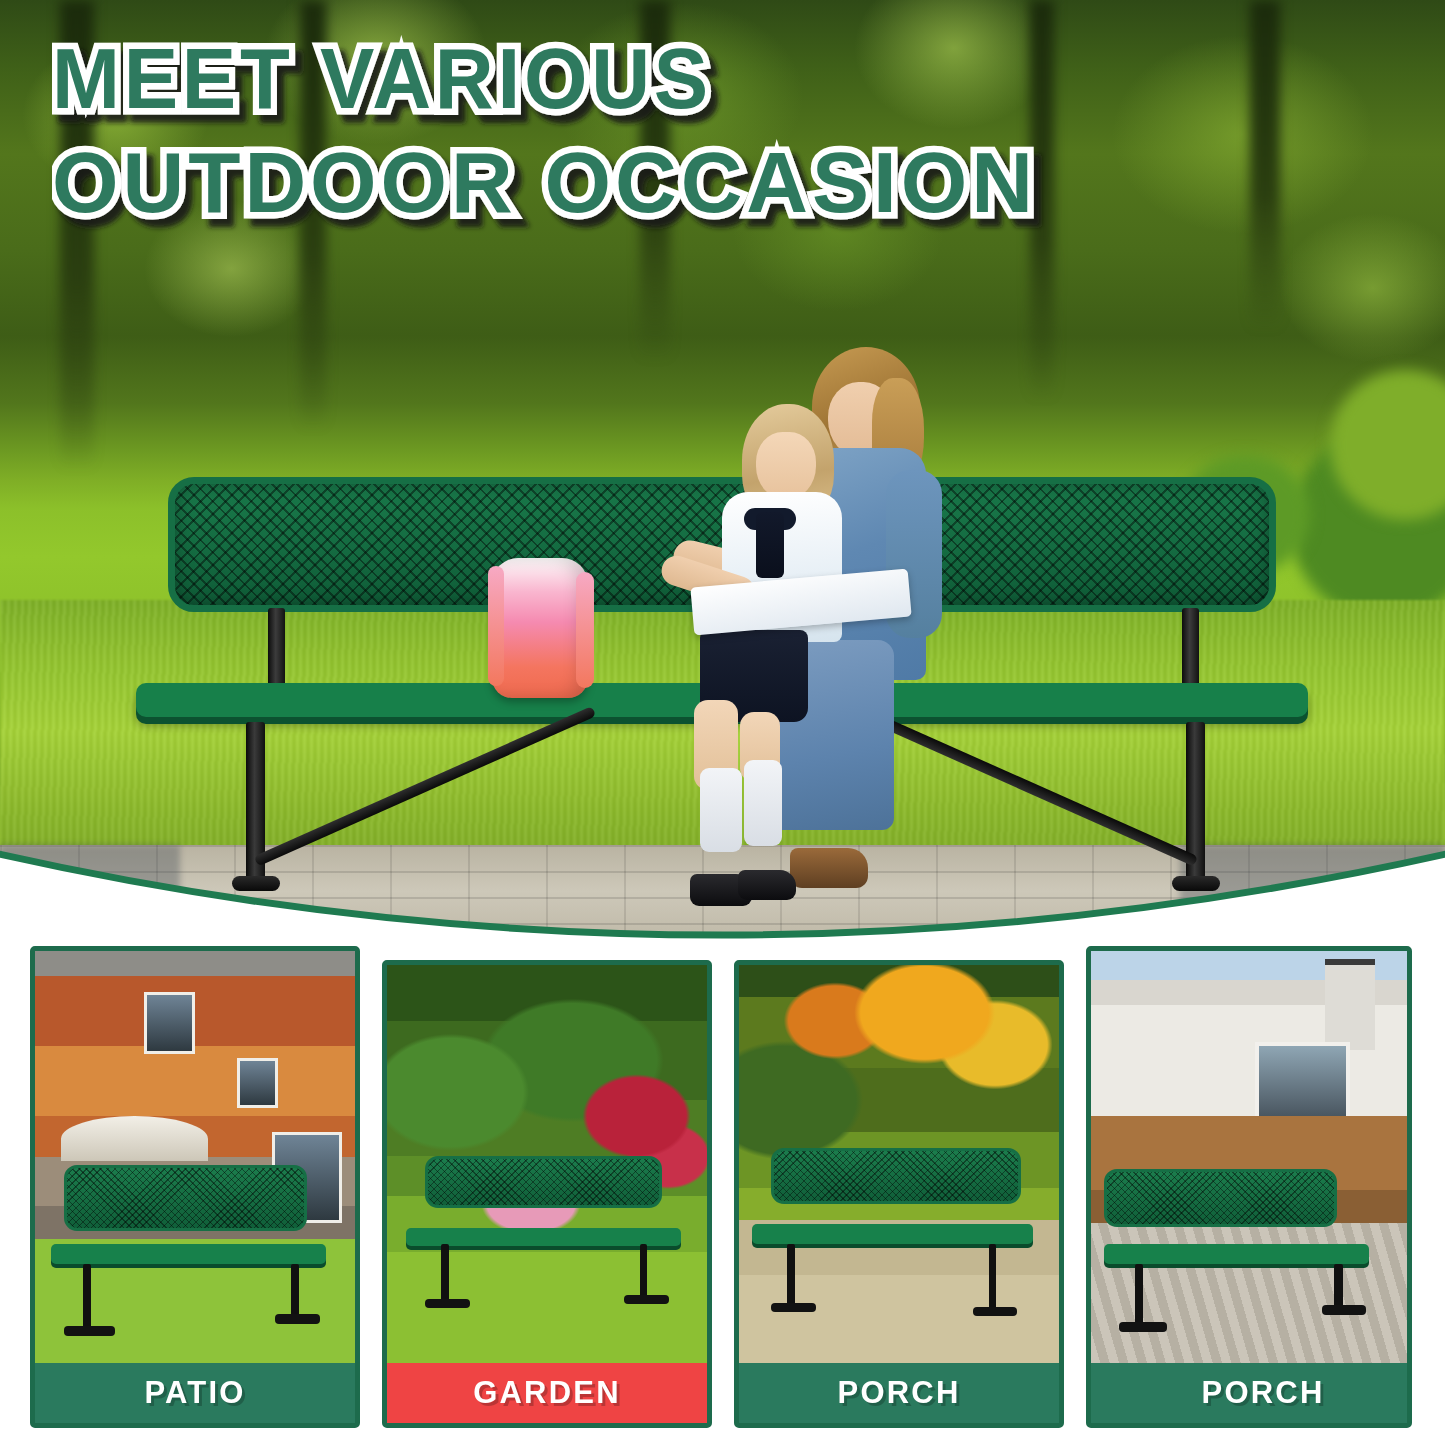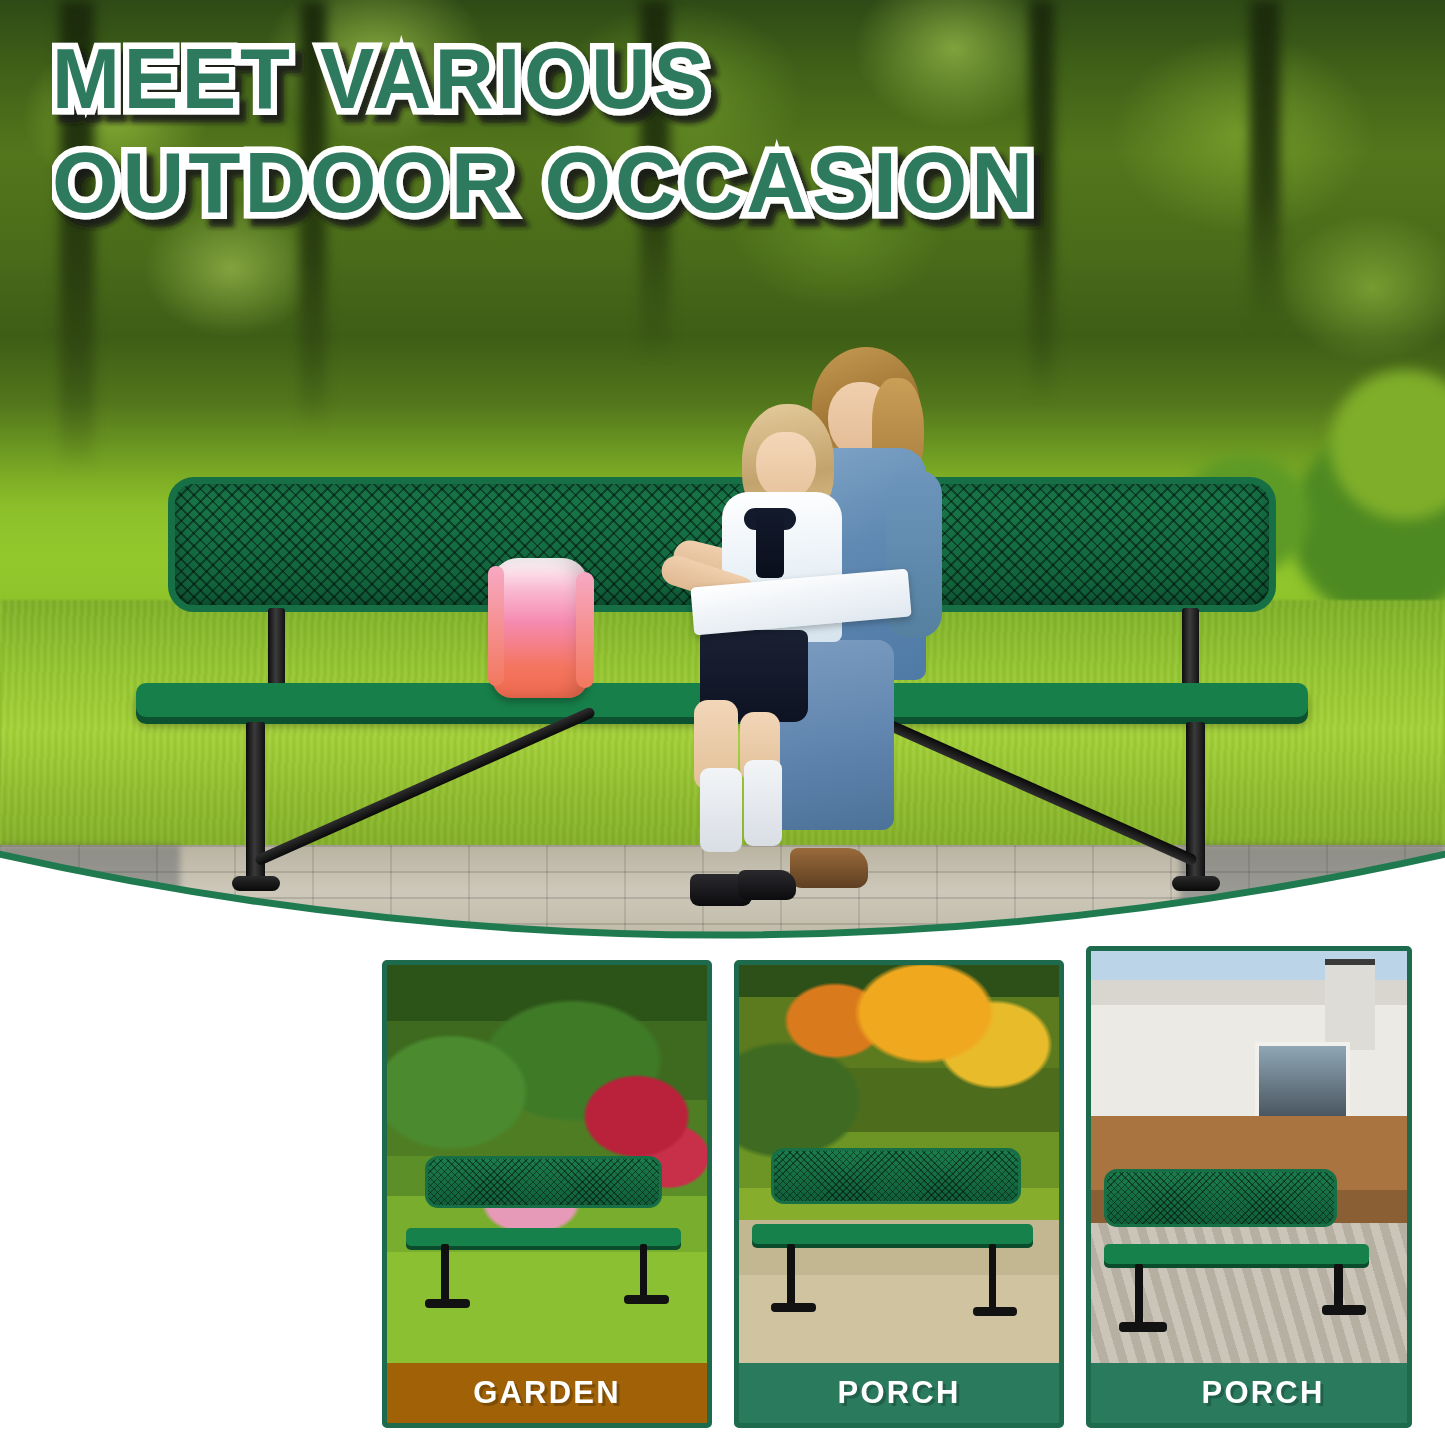--- a/index.html
+++ b/index.html
@@ -303,32 +303,50 @@
 
   <div id="divider">
     <svg width="1445" height="150" viewBox="0 0 1445 150" preserveAspectRatio="none">
       <path d="M -10,14 Q 722,180 1455,14 L 1455,150 L -10,150 Z" fill="#ffffff"></path>
       <path d="M -10,14 Q 722,180 1455,14" fill="none" stroke="#1f7a50" stroke-width="7"></path>
     </svg>
   </div>
 
   <div id="thumbs">
 
+    <div class="panel" style="left:30px;top:18px;width:330px;height:482px;border-color:#1d6b4c;">
+      <div class="photo">
+        <div class="sc-patio"></div>
+        <div class="patio-awning" style="left:8%;top:40%;width:46%;height:11%;"></div>
+        <div class="patio-house-win" style="left:34%;top:10%;width:16%;height:15%;"></div>
+        <div class="patio-house-win" style="left:63%;top:26%;width:13%;height:12%;"></div>
+        <div class="patio-house-win" style="left:74%;top:44%;width:22%;height:22%;"></div>
+        <div class="mb-back" style="left:9%;top:52%;width:76%;height:16%;"></div>
+        <div class="mb-seat" style="left:5%;top:71%;width:86%;height:5%;"></div>
+        <div class="mb-leg" style="left:15%;top:76%;width:2.6%;height:16%;"></div>
+        <div class="mb-leg" style="left:80%;top:76%;width:2.6%;height:13%;"></div>
+        <div class="mb-foot" style="left:9%;top:91%;width:16%;height:2.5%;"></div>
+        <div class="mb-foot" style="left:75%;top:88%;width:14%;height:2.5%;"></div>
+      </div>
+      <div class="bar" style="background:#2a7a5e;">
+        <span class="bar-text" style="color: rgb(255, 255, 255);">PATIO</span>
+      </div>
+    </div>
 
     <div class="panel" style="left:382px;top:32px;width:330px;height:468px;border-color:#1d6b4c;">
       <div class="photo">
         <div class="sc-garden"></div>
         <div class="mb-back" style="left:12%;top:48%;width:74%;height:13%;"></div>
         <div class="mb-seat" style="left:6%;top:66%;width:86%;height:4.5%;"></div>
         <div class="mb-leg" style="left:17%;top:70%;width:2.4%;height:15%;"></div>
         <div class="mb-leg" style="left:79%;top:70%;width:2.4%;height:14%;"></div>
         <div class="mb-foot" style="left:12%;top:84%;width:14%;height:2.2%;"></div>
         <div class="mb-foot" style="left:74%;top:83%;width:14%;height:2.2%;"></div>
       </div>
-      <div class="bar" style="background:#a16207;">
+      <div class="bar" style="background:#ef4444;">
         <span class="bar-text" style="color: rgb(255, 255, 255);">GARDEN</span>
       </div>
     </div>
 
     <div class="panel" style="left:734px;top:32px;width:330px;height:468px;border-color:#1d6b4c;">
       <div class="photo">
         <div class="sc-park"></div>
         <div class="mb-back" style="left:10%;top:46%;width:78%;height:14%;"></div>
         <div class="mb-seat" style="left:4%;top:65%;width:88%;height:5%;"></div>
         <div class="mb-leg" style="left:15%;top:70%;width:2.4%;height:16%;"></div>

